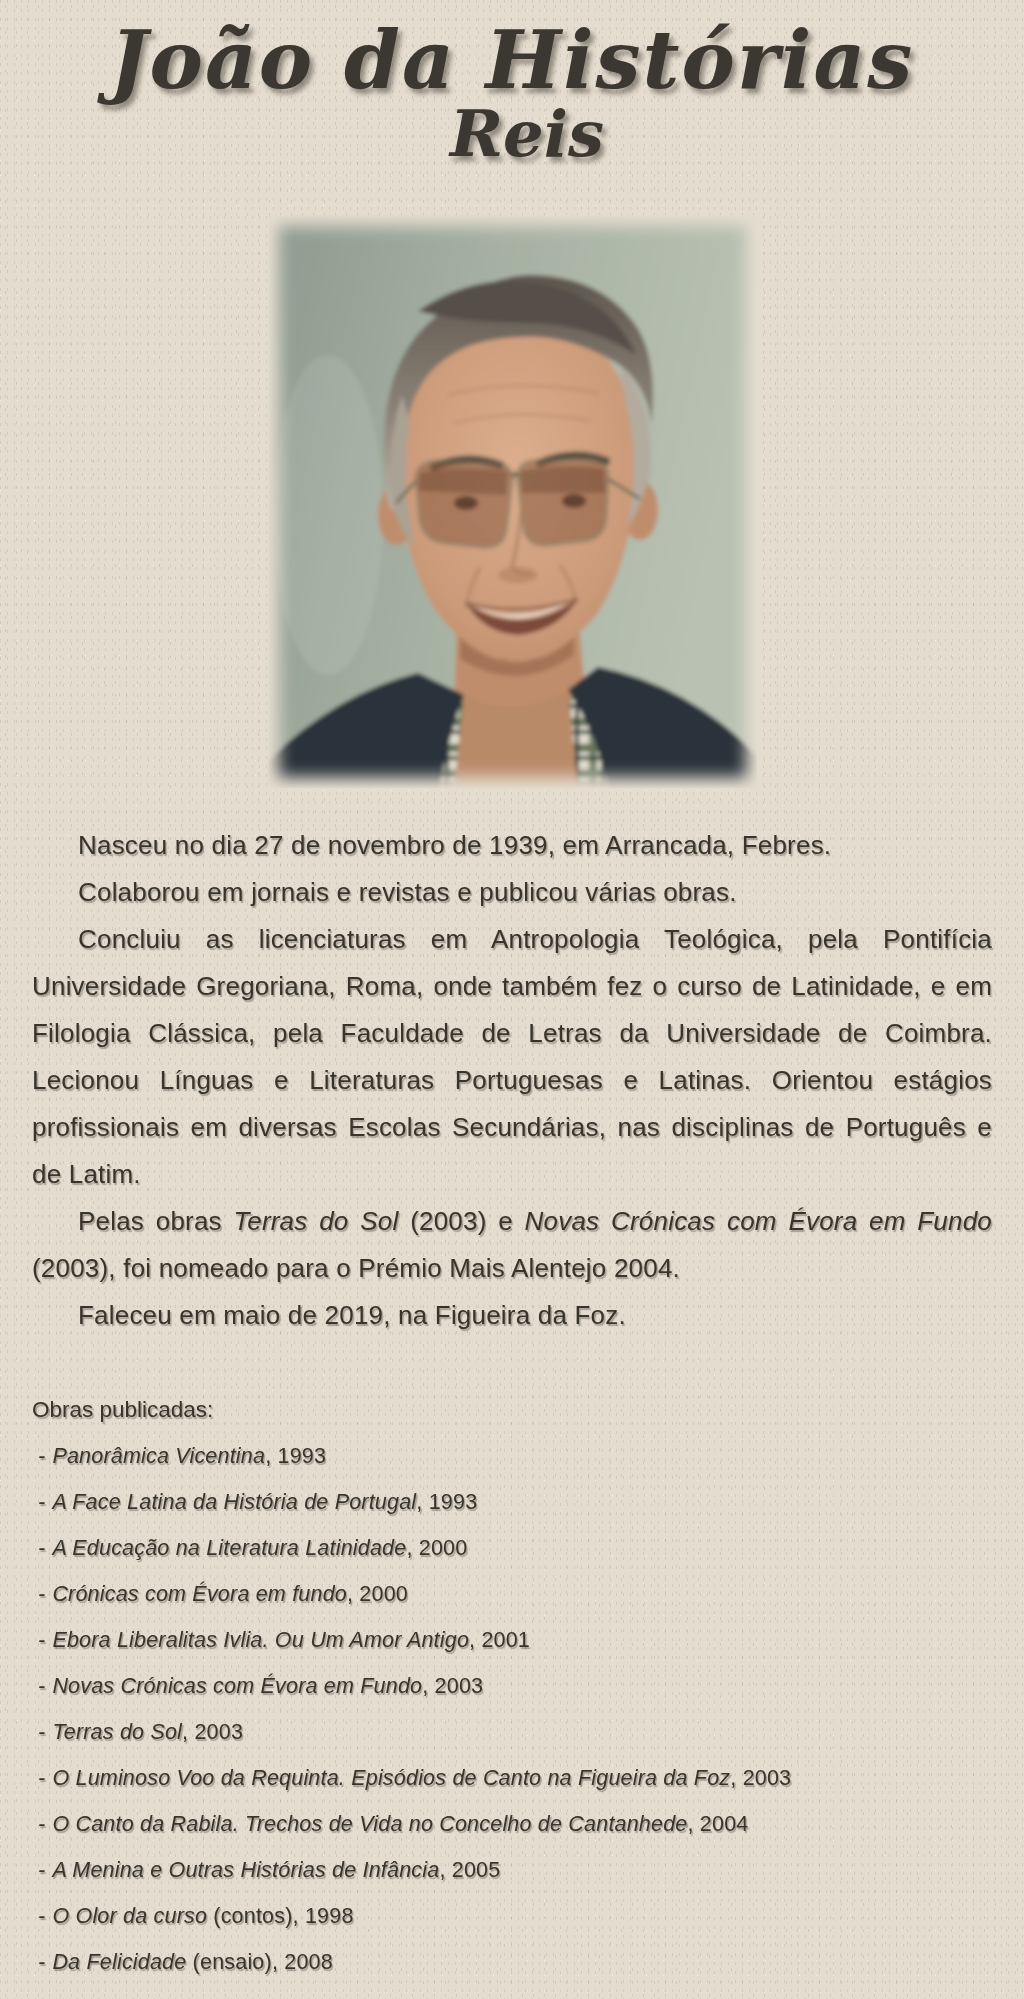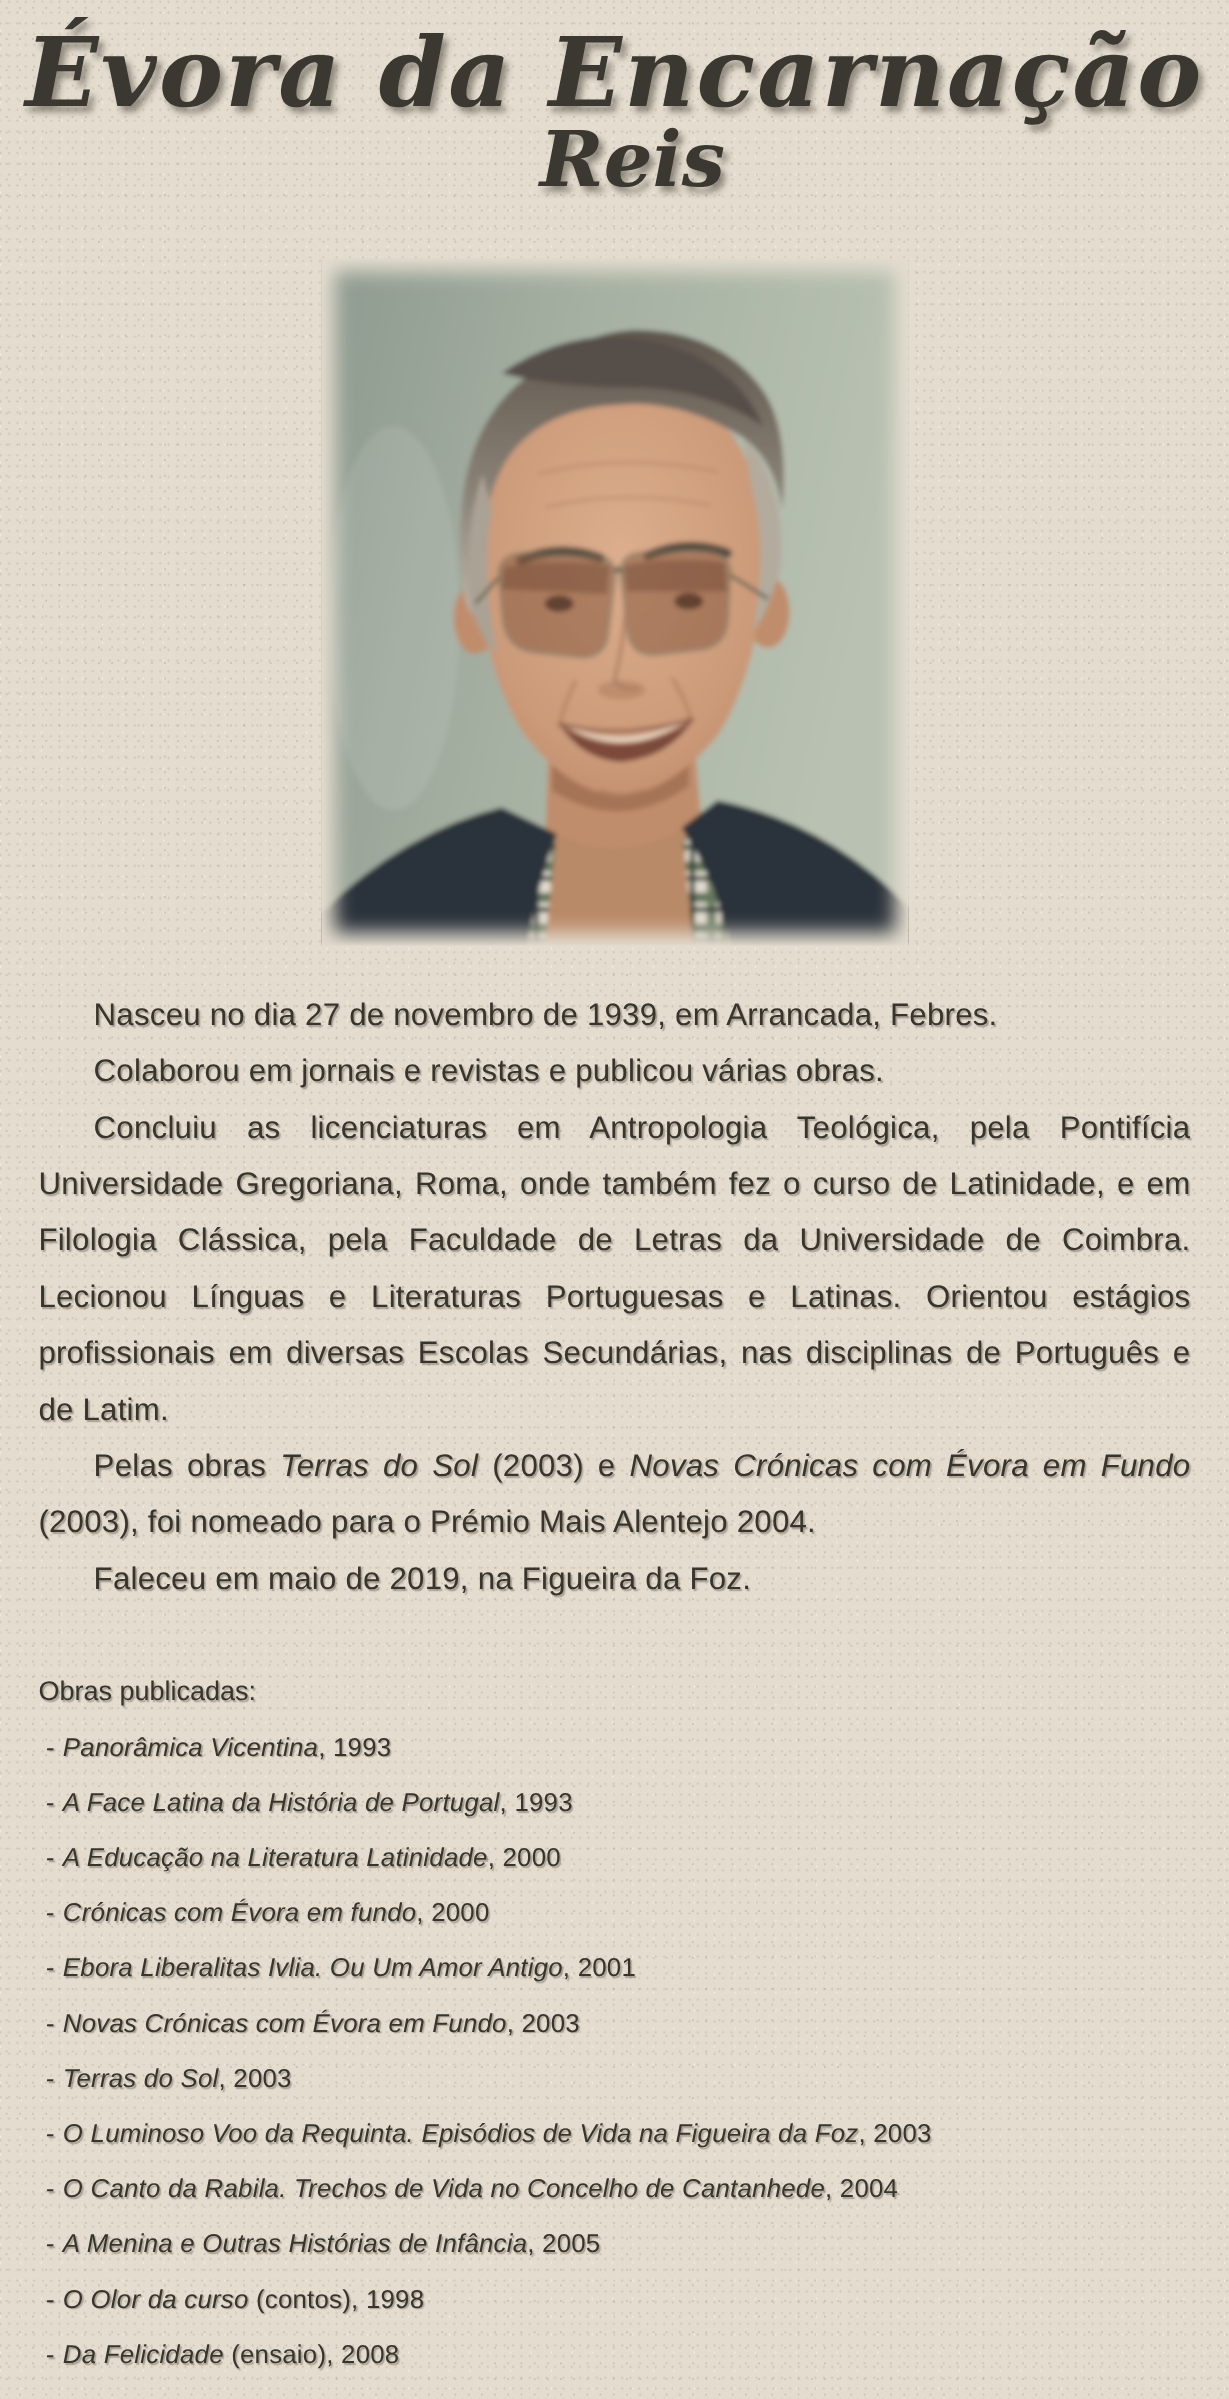--- a/index.html
+++ b/index.html
@@ -74,21 +74,21 @@
     letter-spacing:0.2px;
     text-shadow:1.3px 1.5px 1.1px rgba(30,25,18,0.33);
   }
   .dash{ margin-right:7px; font-style:italic; }
 </style>
 </head>
 <body>
 
 <header class="header">
   <h1 class="title">
-    <span class="line1">Évora da Encarnação</span>
+    <span class="line1">João da Histórias</span>
     <span class="line2">Reis</span>
   </h1>
 </header>
 
 <div class="photo">
   <svg viewBox="0 0 489 573" xmlns="http://www.w3.org/2000/svg" aria-hidden="true">
     <defs>
       <linearGradient id="bgGrad" x1="0" y1="0" x2="1" y2="0.25">
         <stop offset="0" stop-color="#8e9a90"></stop>
         <stop offset="0.45" stop-color="#a6b0a2"></stop>
@@ -185,20 +185,20 @@
   <h2 class="works-heading">Obras publicadas:</h2>
 
   <ul class="works-list">
     <li><span class="dash">-</span><span class="it">Panorâmica Vicentina</span><span>, 1993</span></li>
     <li><span class="dash">-</span><span class="it">A Face Latina da História de Portugal</span><span>, 1993</span></li>
     <li><span class="dash">-</span><span class="it">A Educação na Literatura Latinidade</span><span>, 2000</span></li>
     <li><span class="dash">-</span><span class="it">Crónicas com Évora em fundo</span><span>, 2000</span></li>
     <li><span class="dash">-</span><span class="it">Ebora Liberalitas Ivlia. Ou Um Amor Antigo</span><span>, 2001</span></li>
     <li><span class="dash">-</span><span class="it">Novas Crónicas com Évora em Fundo</span><span>, 2003</span></li>
     <li><span class="dash">-</span><span class="it">Terras do Sol</span><span>, 2003</span></li>
-    <li><span class="dash">-</span><span class="it">O Luminoso Voo da Requinta. Episódios de Vida na Figueira da Foz</span><span>, 2003</span></li>
+    <li><span class="dash">-</span><span class="it">O Luminoso Voo da Requinta. Episódios de Canto na Figueira da Foz</span><span>, 2003</span></li>
     <li><span class="dash">-</span><span class="it">O Canto da Rabila. Trechos de Vida no Concelho de Cantanhede</span><span>, 2004</span></li>
     <li><span class="dash">-</span><span class="it">A Menina e Outras Histórias de Infância</span><span>, 2005</span></li>
     <li><span class="dash">-</span><span class="it">O Olor da curso</span><span> (contos), 1998</span></li>
     <li><span class="dash">-</span><span class="it">Da Felicidade</span><span> (ensaio), 2008</span></li>
     <li><span class="dash">-</span><span class="it">Sobre a Terra. Sob o Céu</span><span>, 2017</span></li>
   </ul>
 </main>
 
 </body></html>

